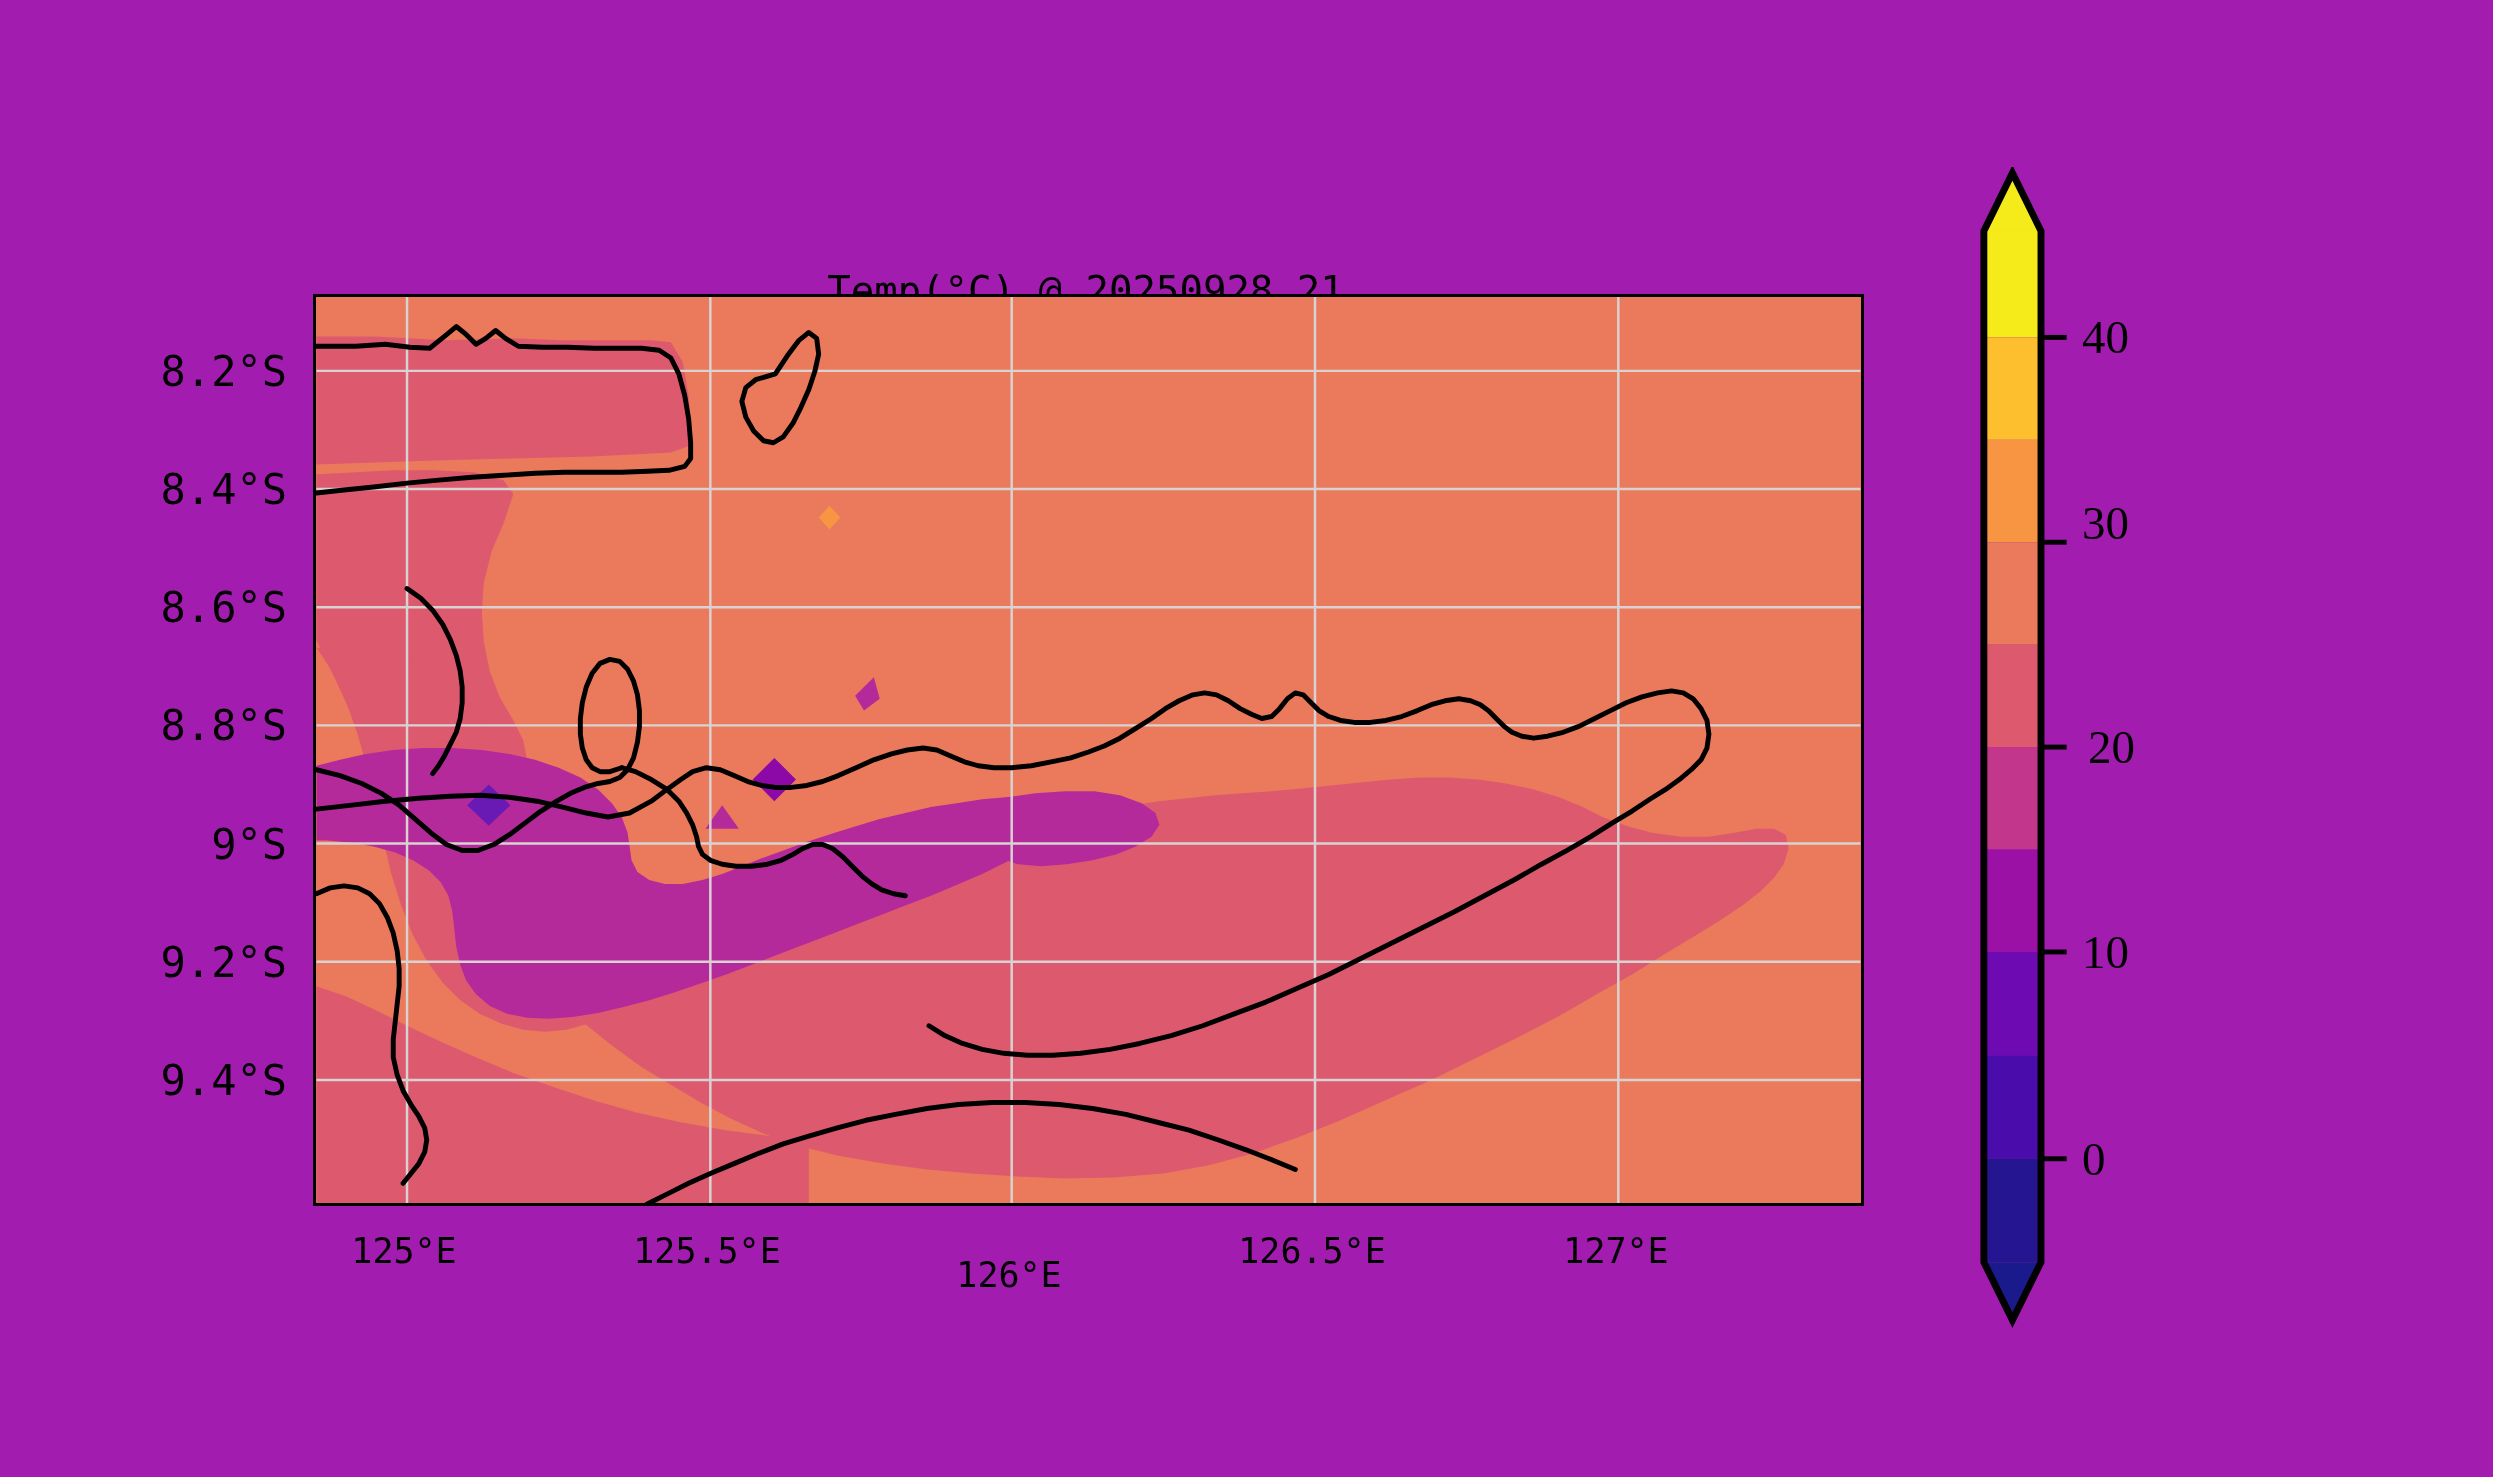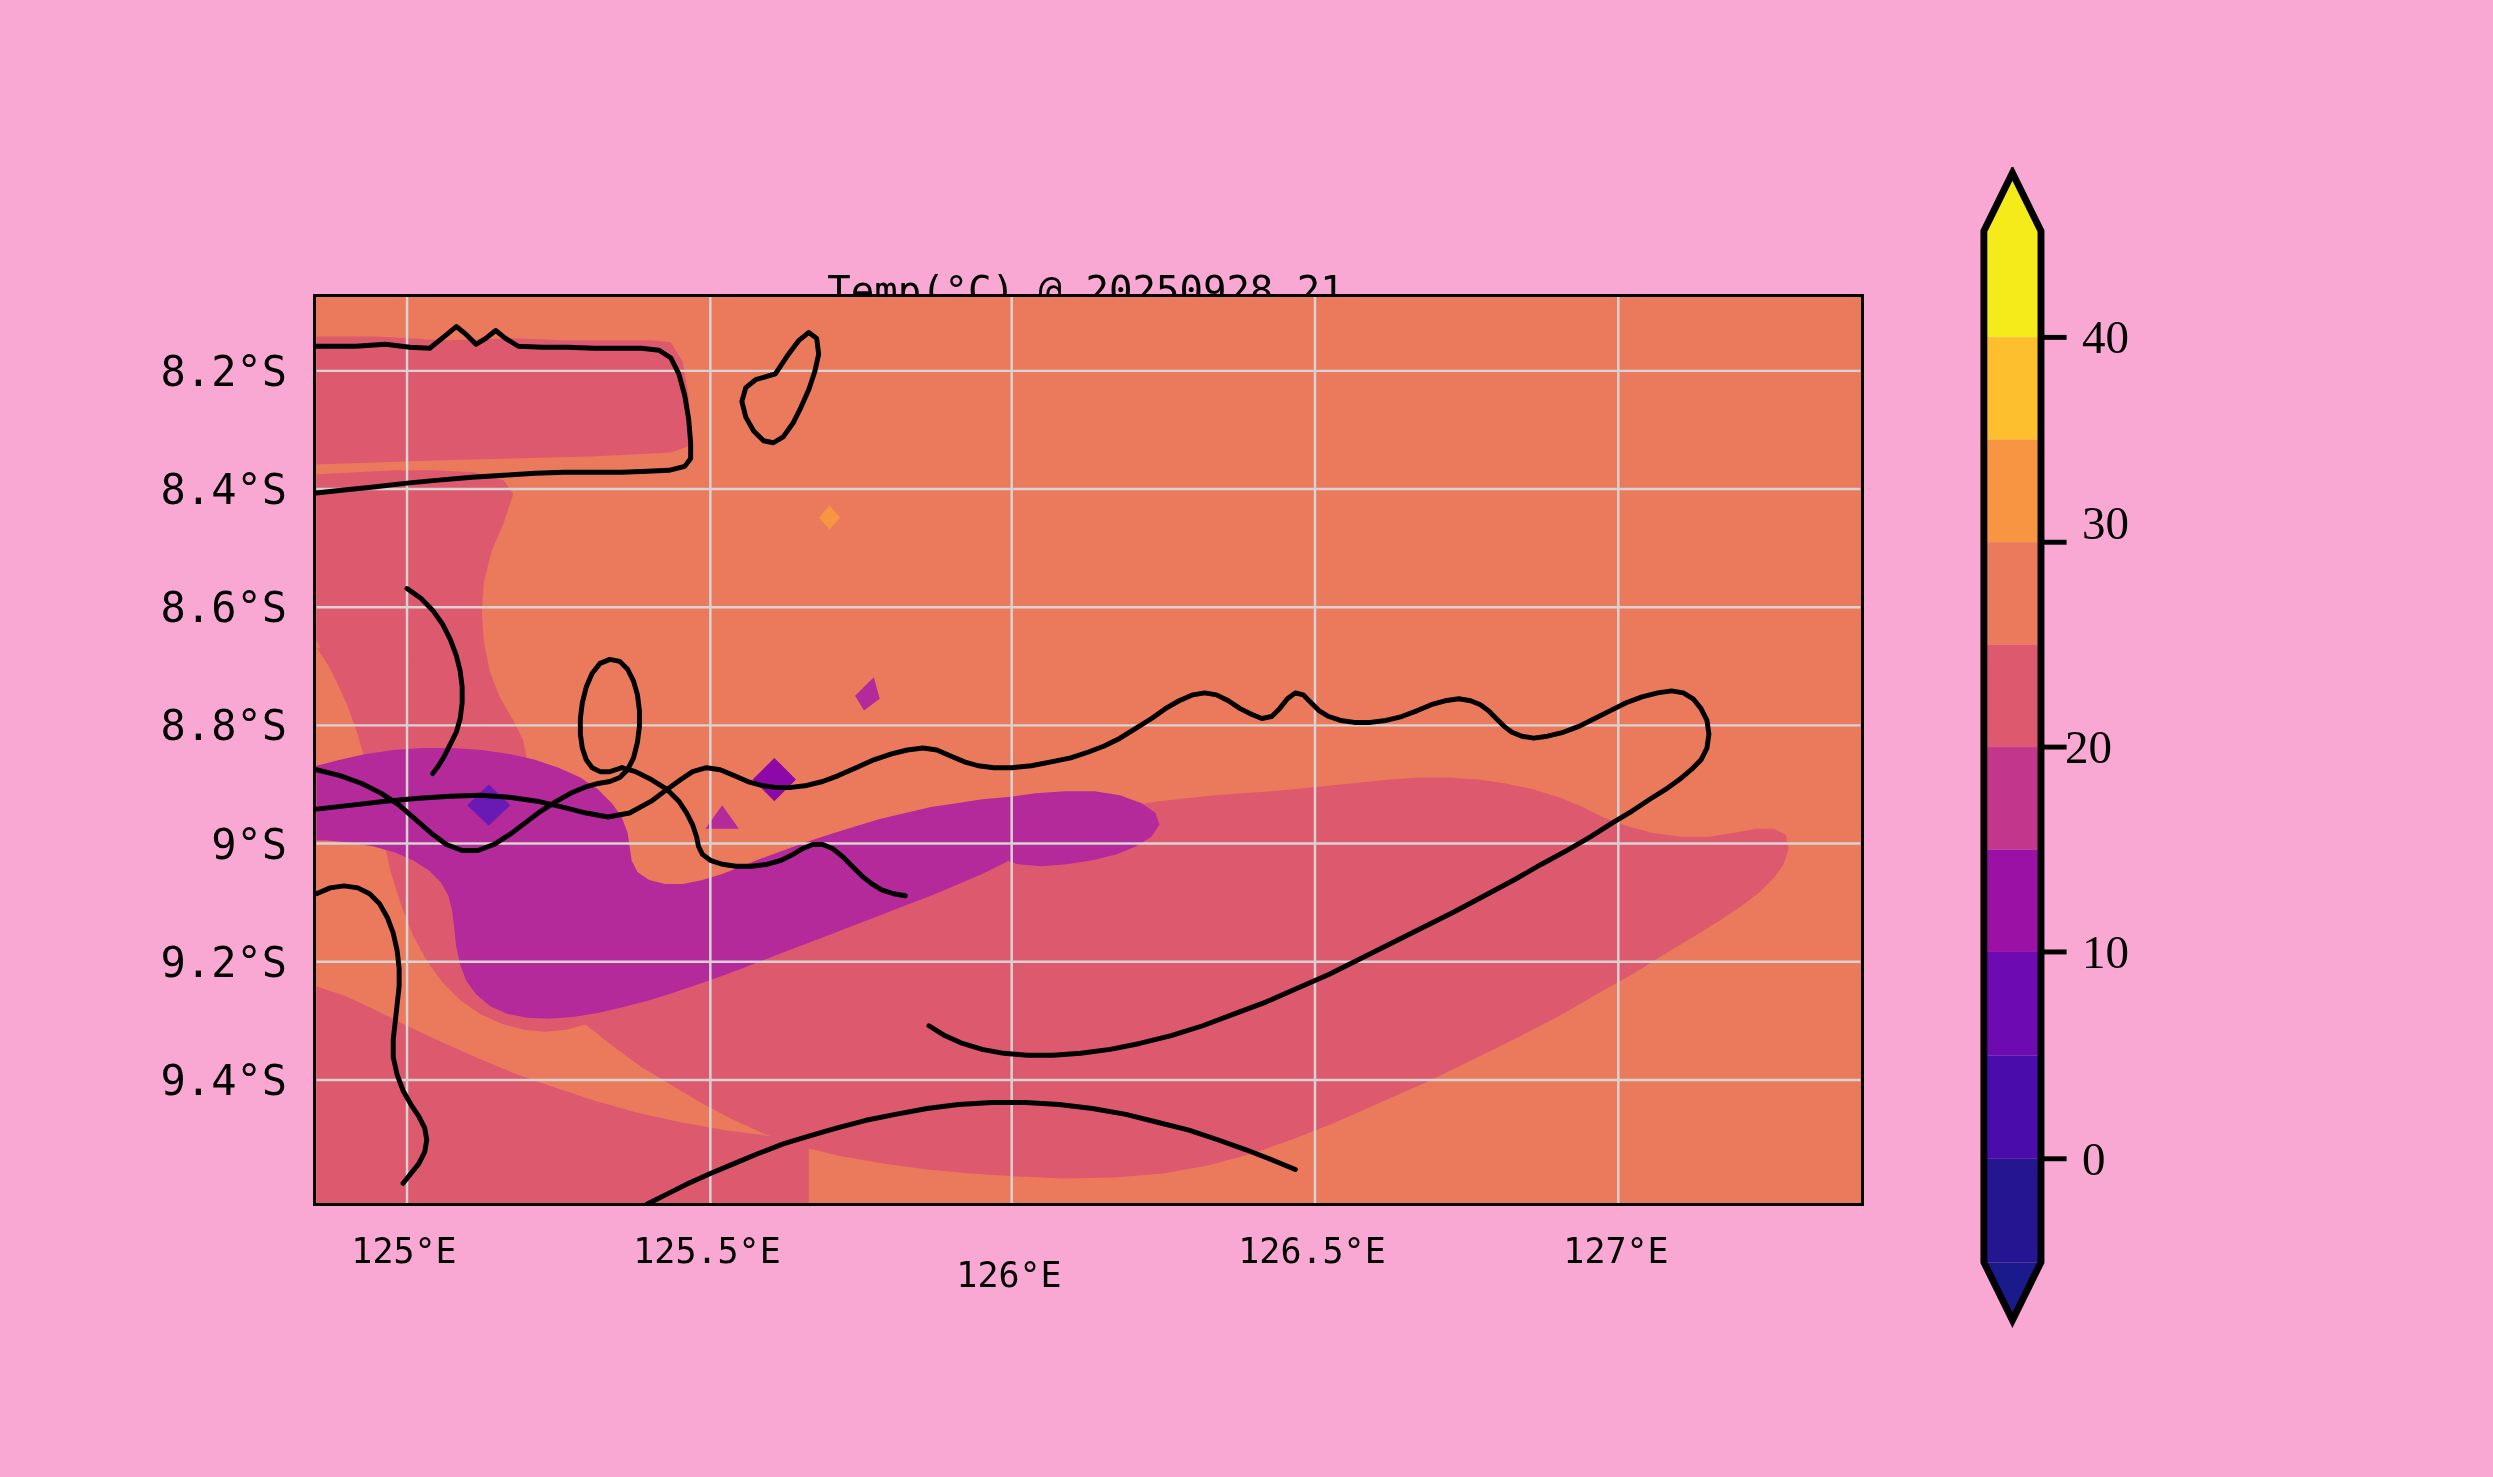--- a/index.html
+++ b/index.html
@@ -13,21 +13,21 @@
     position: relative;
     font-family: "DejaVu Sans Mono", "Liberation Mono", monospace;
     overflow: hidden;
   }
 
   #figure {
     position: absolute;
     left: 0; top: 0;
     width: 2493px;
     height: 1478px;
-    background: #f9a8d4;
+    background: #a21caf;
   }
 
   
   #title-block {
     position: absolute;
     left: 313px;
     top: 165px;
     width: 1545px;
     text-align: center;
     line-height: 1.30;
@@ -341,19 +341,19 @@
         <line x1="78" y1="173" x2="104" y2="173"></line>
         <line x1="78" y1="381" x2="104" y2="381"></line>
         <line x1="78" y1="589" x2="104" y2="589"></line>
         <line x1="78" y1="797" x2="104" y2="797"></line>
         <line x1="78" y1="1007" x2="104" y2="1007"></line>
       </g>
     </svg>
 
     <div class="cbar-tick-label" style="left:118px; top:170px;">40</div>
     <div class="cbar-tick-label" style="left:118px; top:356px;">30</div>
-    <div class="cbar-tick-label" style="left:101px; top:580px;">20</div>
+    <div class="cbar-tick-label" style="left:124px; top:580px;">20</div>
     <div class="cbar-tick-label" style="left:118px; top:785px;">10</div>
     <div class="cbar-tick-label" style="left:118px; top:992px;">0</div>
   </div>
 
 </div>
 
 
 </body></html>

